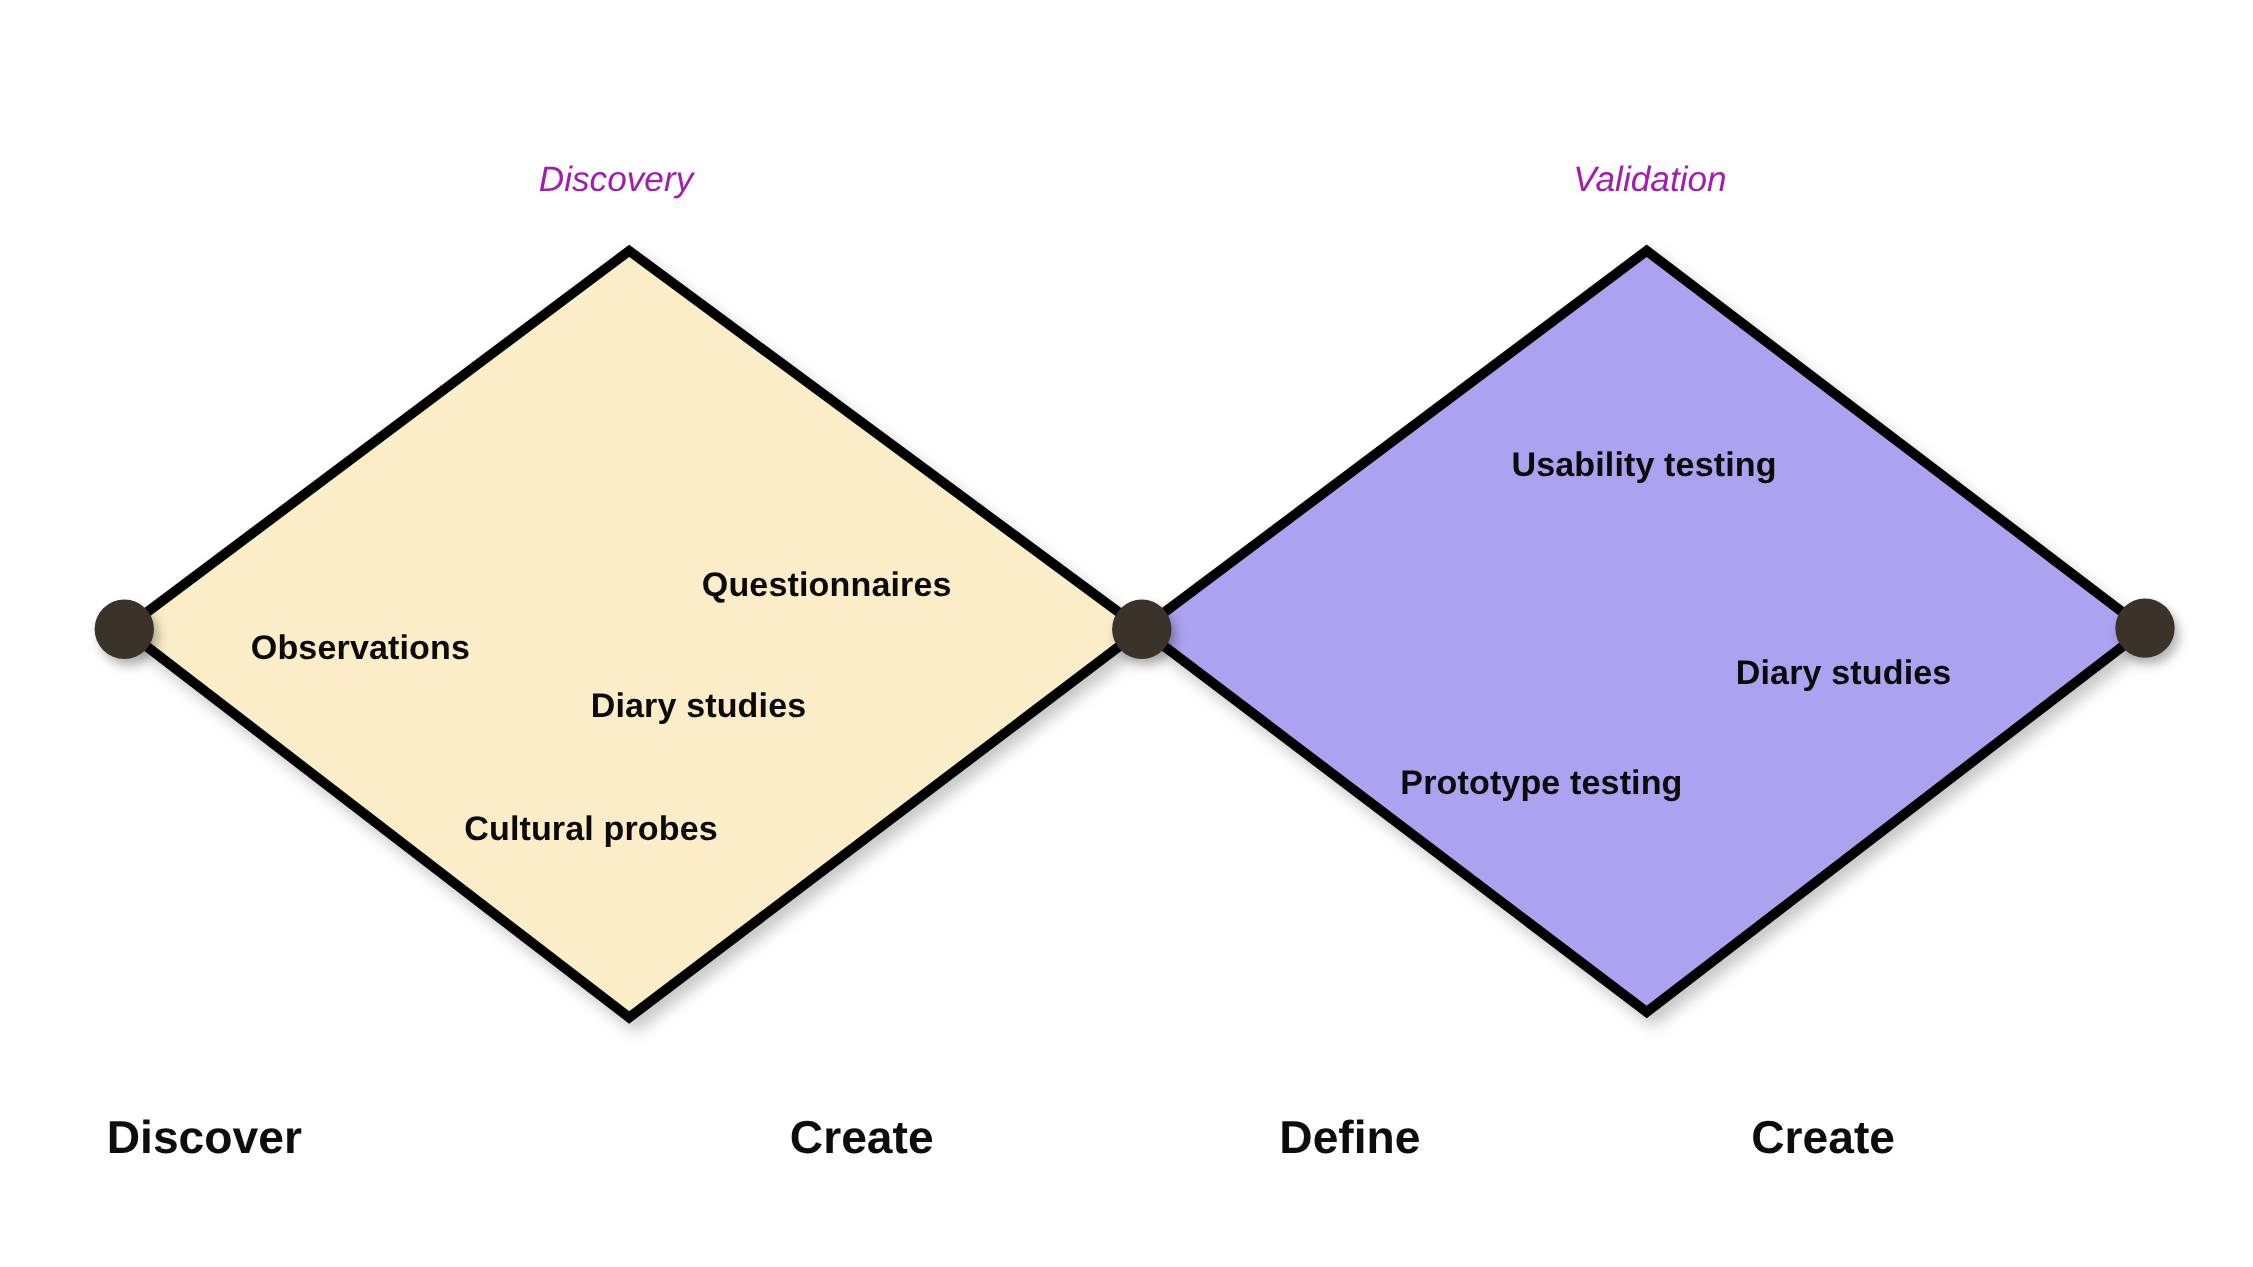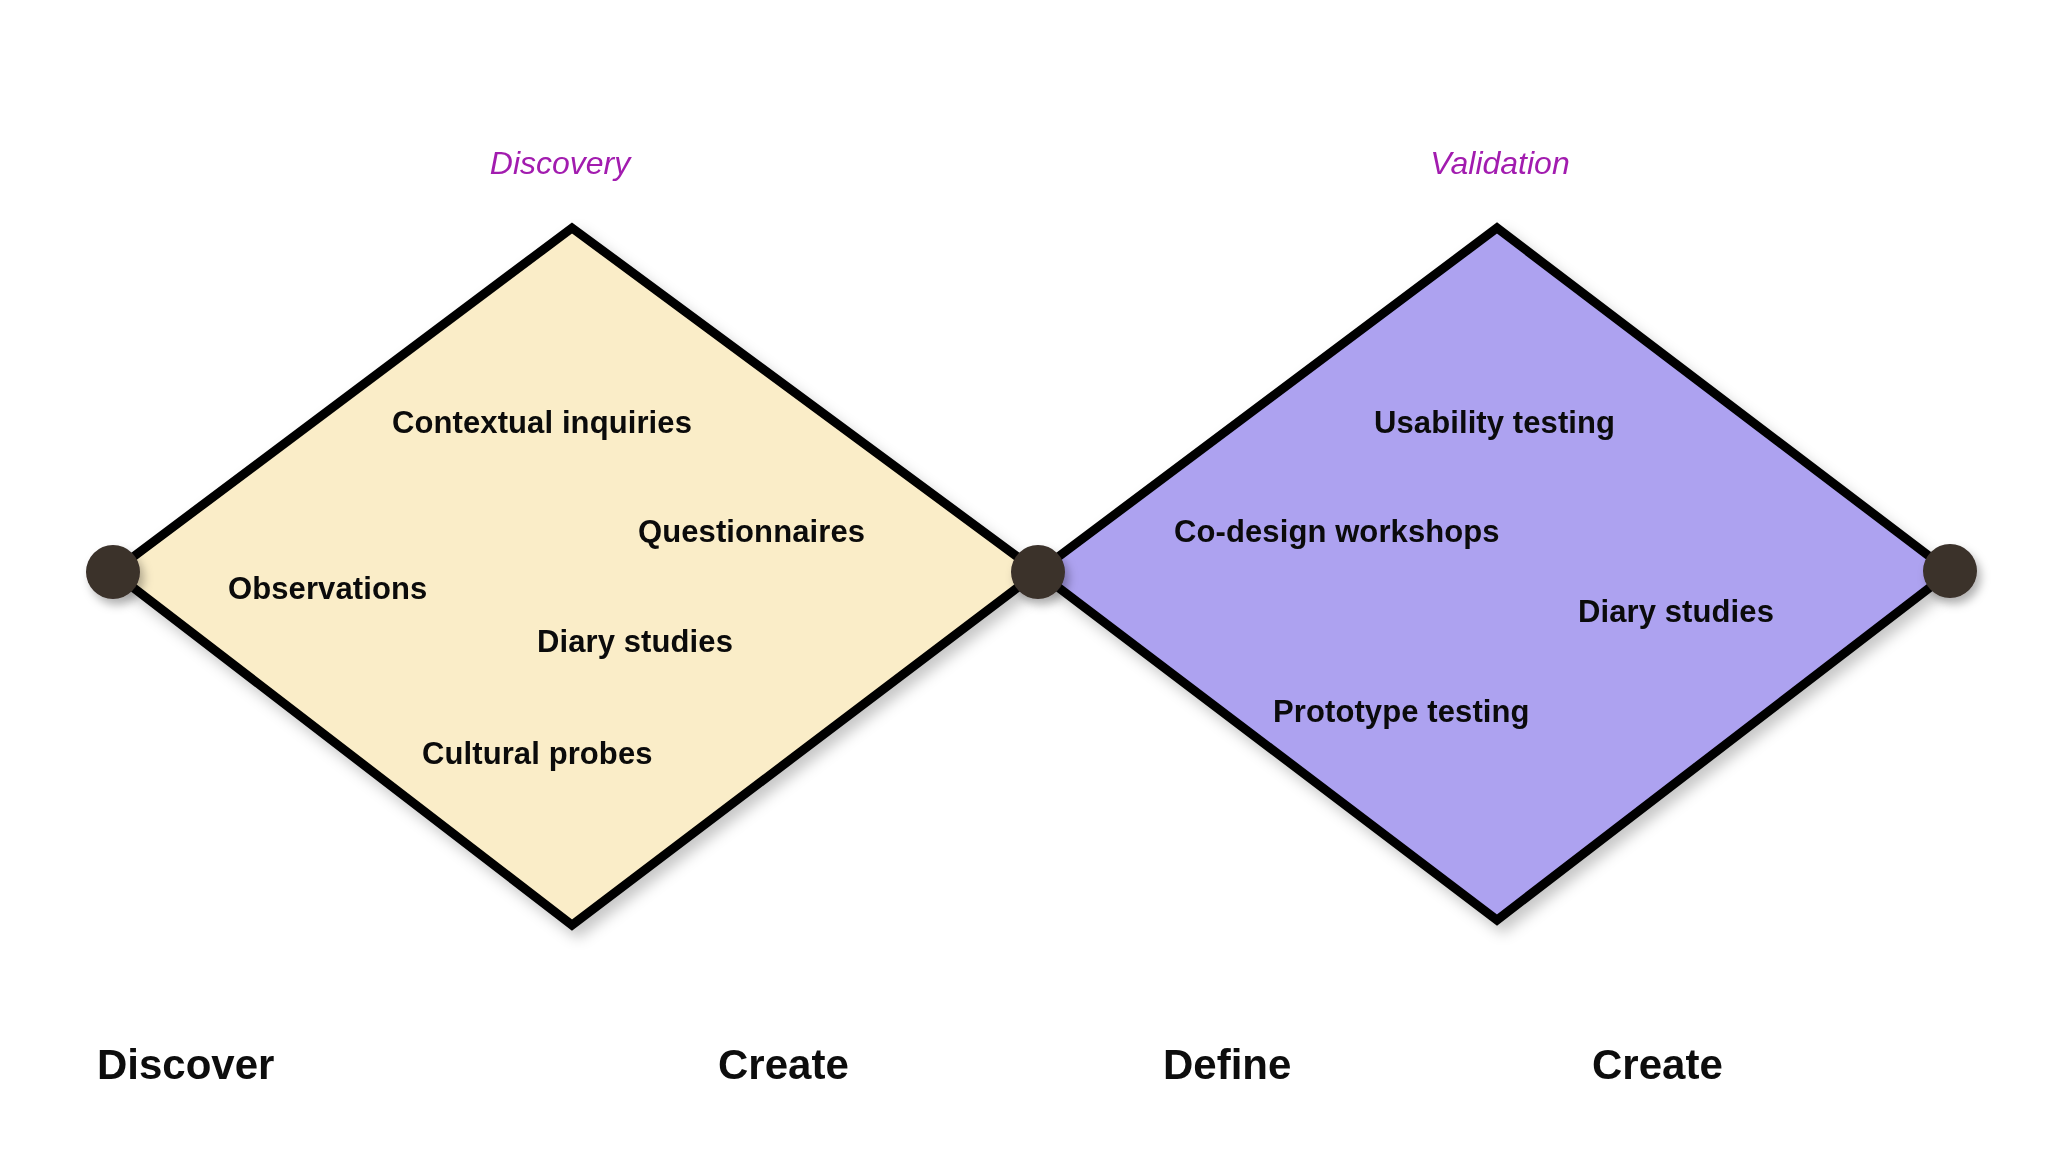--- a/index.html
+++ b/index.html
@@ -84,21 +84,20 @@
   .m-prototype-testing    { left: 1273px; top: 694px; }
 
   
   .stage-name {
     position: absolute;
     top: 1010px;
     font-size: 42px;
     font-weight: 700;
     color: #0d0d0d;
     white-space: nowrap;
-    margin-top: 31px;
   }
   .stage-discover { left: 97px; }
   .stage-define   { left: 718px; }
   .stage-explore  { left: 1163px; }
   .stage-create   { left: 1592px; }
 </style>
 </head>
 <body>
 
 <div id="stage" style="background: rgb(255, 255, 255);">
@@ -121,33 +120,31 @@
 
     <polygon points="113,572 572,228 1038,572 572,925" fill="#FAEDC8" stroke="#000000" stroke-width="9" stroke-linejoin="miter" filter="url(#softshadow)"></polygon>
 
     <polygon points="1038,572 1497,228 1950,572 1497,920" fill="#ADA2F0" stroke="#000000" stroke-width="9" stroke-linejoin="miter" filter="url(#softshadow)"></polygon>
 
     <circle cx="113" cy="572" r="27" fill="#3A302A" filter="url(#nodeshadow)"></circle>
     <circle cx="1038" cy="572" r="27" fill="#3A302A" filter="url(#nodeshadow)"></circle>
     <circle cx="1950" cy="571" r="27" fill="#3A302A" filter="url(#nodeshadow)"></circle>
   </svg>
 
-  <div class="method-label m-contextual-inquiries">Contextual inquiries</div>
 
   <div class="method-label m-questionnaires">Questionnaires</div>
 
   <div class="method-label m-observations">Observations</div>
 
   <div class="method-label m-diary-studies-left">Diary studies</div>
 
   <div class="method-label m-cultural-probes">Cultural probes</div>
 
   <div class="method-label m-usability-testing">Usability testing</div>
 
-  <div class="method-label m-co-design-workshops">Co-design workshops</div>
 
   <div class="method-label m-diary-studies-right">Diary studies</div>
 
   <div class="method-label m-prototype-testing">Prototype testing</div>
 
   <div class="stage-name stage-discover">Discover</div>
 
   <div class="stage-name stage-define">Create</div>
 
   <div class="stage-name stage-explore">Define</div>

